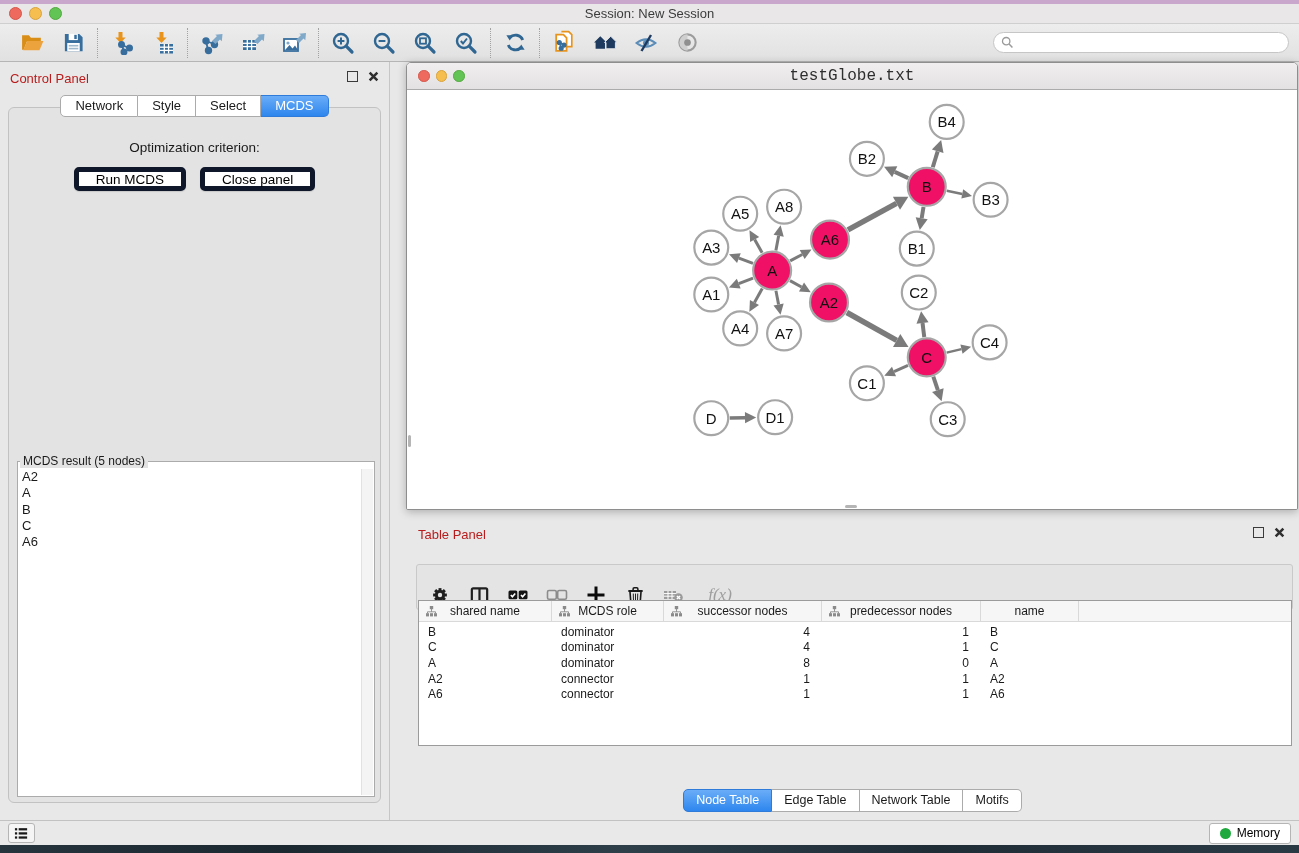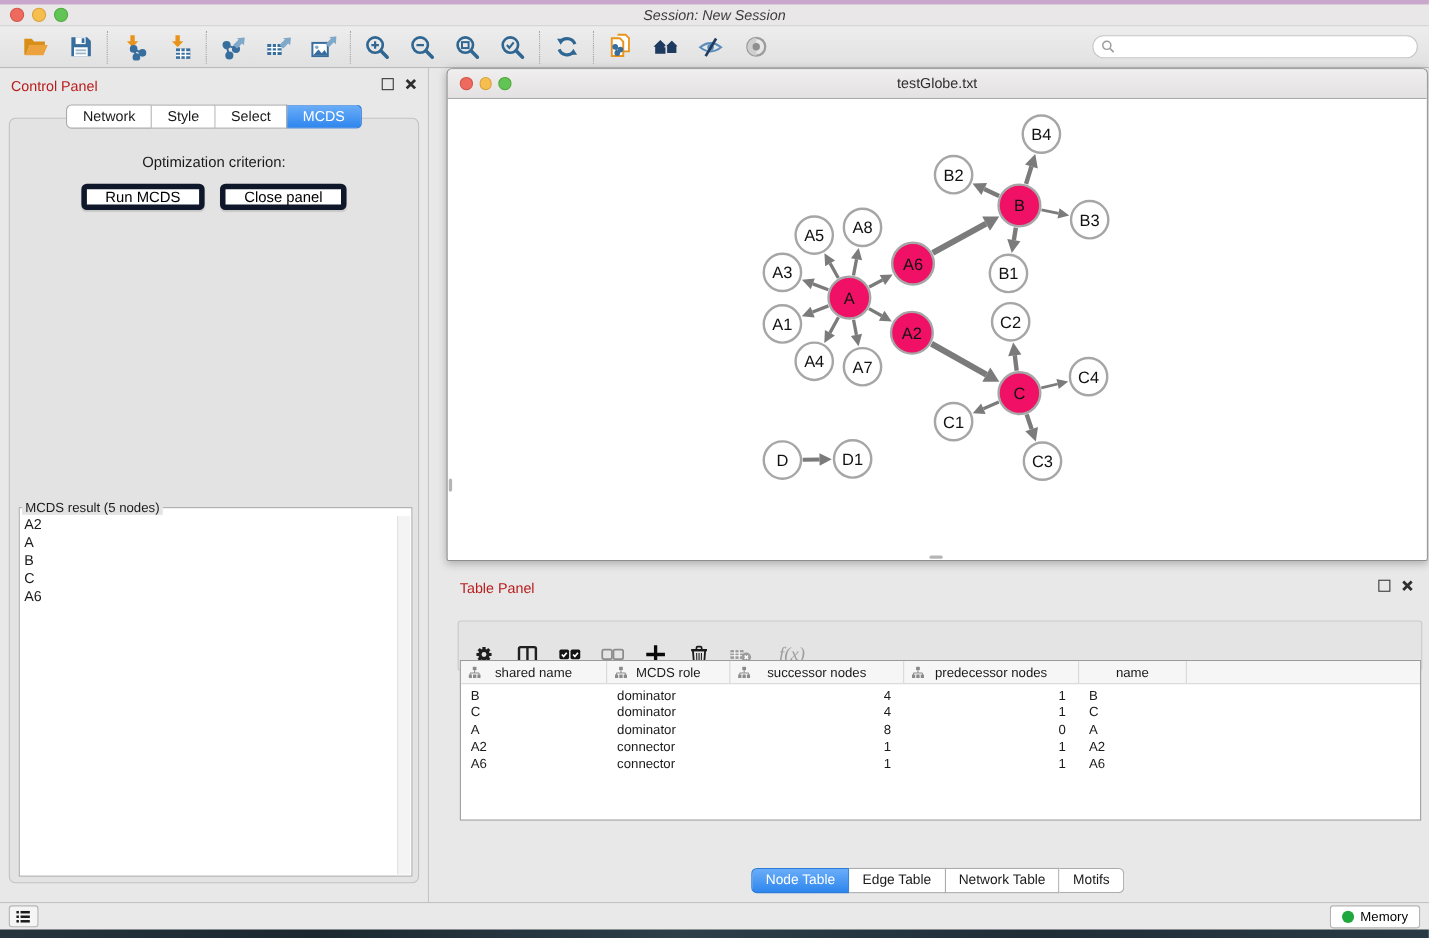--- a/index.html
+++ b/index.html
@@ -9,21 +9,21 @@
 
   
   .titlebar{position:absolute;top:0;left:0;right:0;height:24px;box-sizing:border-box;
     background:#E9E7E7;border-top:4px solid #C9A6CB;border-bottom:1px solid #CFCFCF;}
   .lights{position:absolute;left:9px;top:3px;display:flex;gap:7px;}
   .light{width:13px;height:13px;border-radius:50%;box-sizing:border-box;}
   .light.red{background:#EE6A5E;border:1px solid #D6554A;}
   .light.yellow{background:#F5BE4F;border:1px solid #D9A33D;}
   .light.green{background:#61C454;border:1px solid #53A93F;}
   .win-title{position:absolute;left:0;right:0;top:0;text-align:center;line-height:19px;
-    font-size:13px;color:#3C3C3C;font-style:italic;}
+    font-size:13px;color:#3C3C3C;}
 
   
   .toolbar{position:absolute;top:24px;left:0;right:0;height:38px;box-sizing:border-box;
     background:linear-gradient(#EDEDED,#E1E1E1);border-bottom:1px solid #B5B5B5;
     display:flex;align-items:center;padding-left:8px;}
   .tb-group{display:flex;align-items:center;gap:15px;padding:0 11px;}
   .tb-sep{width:0;height:30px;border-left:1px dotted #A2A2A2;}
   .tbtn{width:26px;height:28px;border:none;background:none;padding:0;display:flex;
     align-items:center;justify-content:center;cursor:default;}
   .search{margin-left:auto;margin-right:10px;width:296px;height:21px;box-sizing:border-box;
@@ -66,21 +66,21 @@
     border-left:1px solid #E2E2E2;}
 
   
   .workspace{position:absolute;top:62px;left:391px;right:0;bottom:33px;background:#E8E8E8;}
   .network-window{position:absolute;left:15px;top:0;right:1px;height:448px;box-sizing:border-box;
     background:#FFF;border:1px solid #8E8E8E;border-radius:5px 5px 2px 2px;
     box-shadow:0 2px 8px rgba(0,0,0,0.25);overflow:hidden;}
   .nw-titlebar{height:26px;background:linear-gradient(#F0EEEE,#E3E1E1);border-bottom:1px solid #ABABAB;position:relative;}
   .nw-titlebar .lights{top:7px;left:11px;gap:6px;}
   .nw-titlebar .light{width:11.5px;height:11.5px;}
-  .nw-title{position:absolute;left:0;right:0;top:0;text-align:center;line-height:26px;font-size:13px;color:#2E2E2E;}
+  .nw-title{position:absolute;left:0;right:0;top:0;text-align:center;line-height:26px;font-size:16px;color:#2E2E2E;font-family:Liberation Mono, monospace;}
   .nw-canvas{position:absolute;top:27px;left:0;right:0;bottom:0;background:#FFF;}
   .nw-canvas svg{position:absolute;inset:0;}
   .resize-grip{position:absolute;right:1px;bottom:1px;}
   .scroll-mark-v{position:absolute;left:1px;top:345px;width:3px;height:12px;background:#B5B5B5;border-radius:2px;}
   .scroll-mark-h{position:absolute;left:438px;bottom:1px;width:12px;height:3px;background:#B5B5B5;border-radius:2px;}
 
   
   .table-panel{position:absolute;left:15px;right:0;top:458px;bottom:0;}
   .tp-header{height:26px;position:relative;}
   .tp-toolbar{position:absolute;top:28px;left:10px;right:6px;height:46px;box-sizing:border-box;

